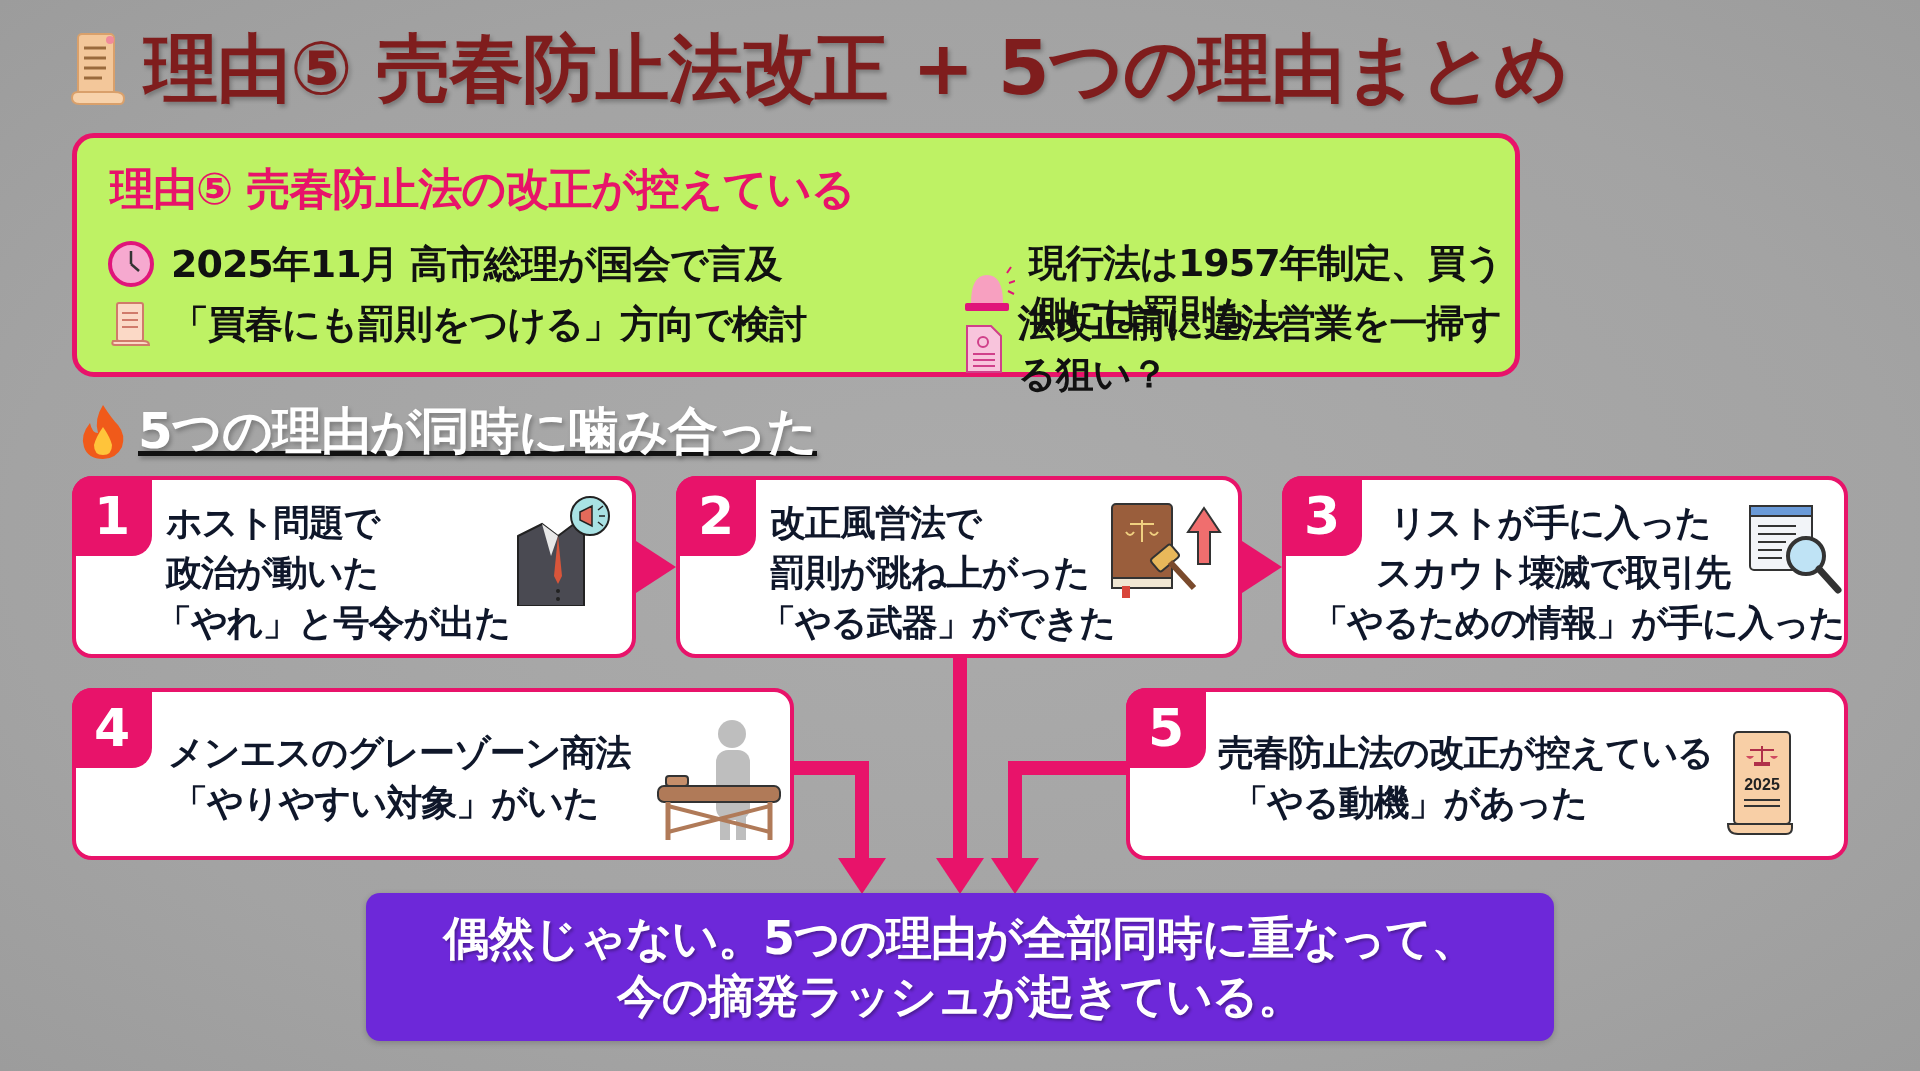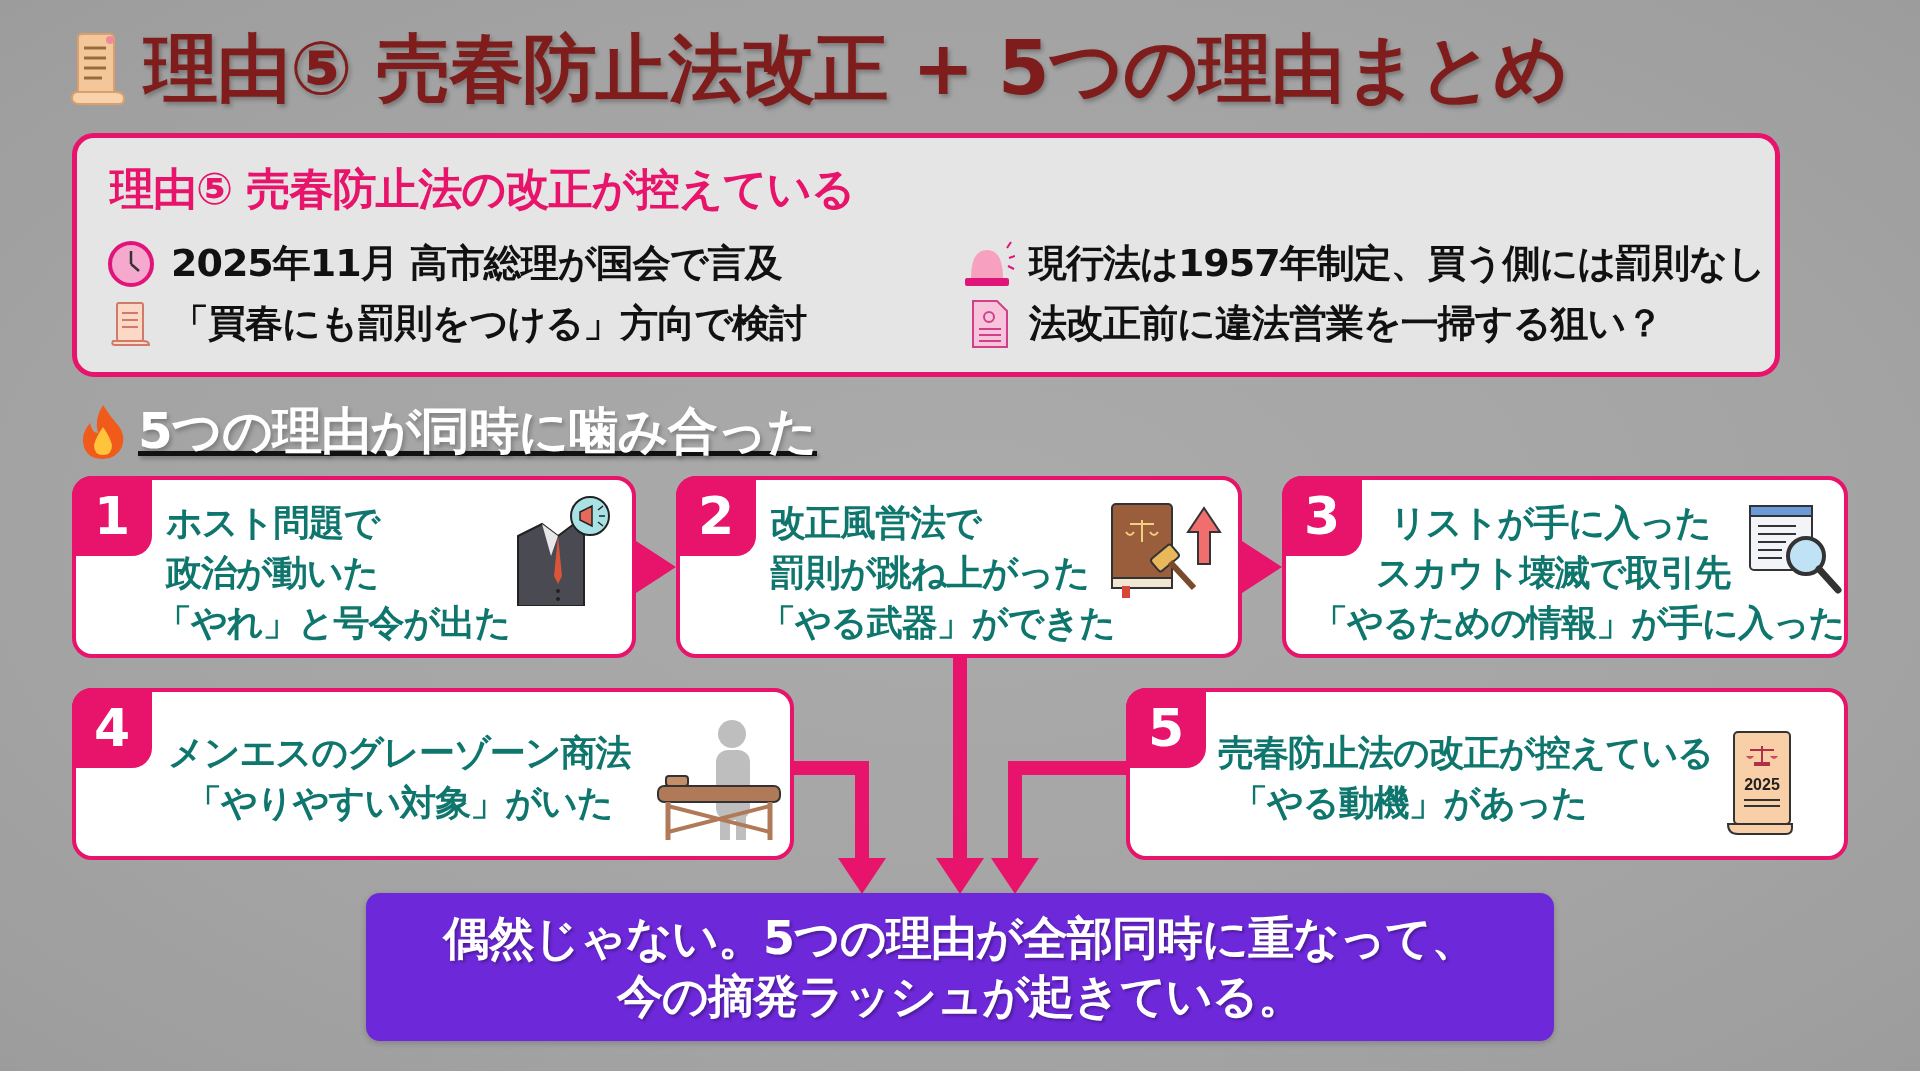--- a/index.html
+++ b/index.html
@@ -17,29 +17,29 @@
     left: 70px; top: 20px; height: 100px;
     display: flex; align-items: center; gap: 18px;
   }
   .main-title-text {
     font-size: 74px; font-weight: bold; color: #7f1d1d; letter-spacing: -1px;
     text-shadow: 2px 3px 4px rgba(0,0,0,0.25);
   }
 
   
   .top-box {
-    left: 72px; top: 133px; width: 1708px; height: 244px;
-    background: #e5e5e5; border: 5px solid #e8136a; border-radius: 22px;
+    left: 72px; top: 133px; width: 1448px; height: 244px;
+    background: #bef264; border: 5px solid #e8136a; border-radius: 22px;
   }
   .top-heading {
     left: 33px; top: 22px; font-size: 44px; font-weight: bold; color: #e8136a;
     letter-spacing: -1px;
   }
   .bullet {
-    display: flex; gap: 14px;
+    display: flex; align-items: center; gap: 14px;
     font-size: 38px; font-weight: bold; color: #111; letter-spacing: -1px;
   }
   .bullet .ico { width: 52px; height: 52px; display: flex; align-items: center; justify-content: center; }
 
   
   .section-heading {
     left: 78px; top: 398px; display: flex; align-items: flex-end; gap: 10px; text-decoration: underline;
   }
   .section-heading-text {
     font-size: 50px; font-weight: bold; color: #fff; letter-spacing: -1px;
@@ -51,21 +51,21 @@
     background: #fff; border: 4px solid #e8136a; border-radius: 20px;
   }
   .badge {
     position: absolute; left: -4px; top: -4px;
     width: 80px; height: 80px; background: #e8136a;
     border-radius: 20px 0 20px 0;
     color: #fff; font-size: 52px; font-weight: bold;
     display: flex; align-items: center; justify-content: center;
   }
   .card-text {
-    position: absolute; font-size: 36px; font-weight: bold; color: #0f766e;
+    position: absolute; font-size: 36px; font-weight: bold; color: #0f172a;
     line-height: 50px; letter-spacing: -1px; white-space: nowrap;
   }
   .card-icon { position: absolute; }
 
   .right-arrow {
     width: 0; height: 0;
     border-top: 26px solid transparent; border-bottom: 26px solid transparent;
     border-left: 40px solid #e8136a;
   }
 
@@ -242,21 +242,21 @@
       <circle cx="60" cy="54" r="18" fill="#bfe3f5" stroke="#333" stroke-width="4"></circle>
       <line x1="73" y1="67" x2="92" y2="88" stroke="#333" stroke-width="7" stroke-linecap="round"></line>
     </svg>
   </div>
 </div>
 
 <div class="abs card" style="left:72px; top:688px; width:722px; height:172px;">
   <div class="badge">4</div>
   <div class="card-text" style="left:92px; top:36px;">
     <div>メンエスのグレーゾーン商法</div>
-    <div style="margin-left:18px;">「やりやすい対象」がいた</div>
+    <div style="margin-left:4px;">「やりやすい対象」がいた</div>
   </div>
   <div class="card-icon" style="left:578px; top:24px;">
     <svg width="130" height="130" viewBox="0 0 130 130">
       <g opacity="0.55" filter="">
         <circle cx="78" cy="18" r="14" fill="#8a8a8a"></circle>
         <rect x="62" y="34" width="34" height="70" rx="12" fill="#8a8a8a"></rect>
         <rect x="66" y="100" width="10" height="24" fill="#8a8a8a"></rect>
         <rect x="82" y="100" width="10" height="24" fill="#8a8a8a"></rect>
       </g>
       <rect x="4" y="70" width="122" height="16" rx="6" fill="#b07a58" stroke="#333" stroke-width="2"></rect>

